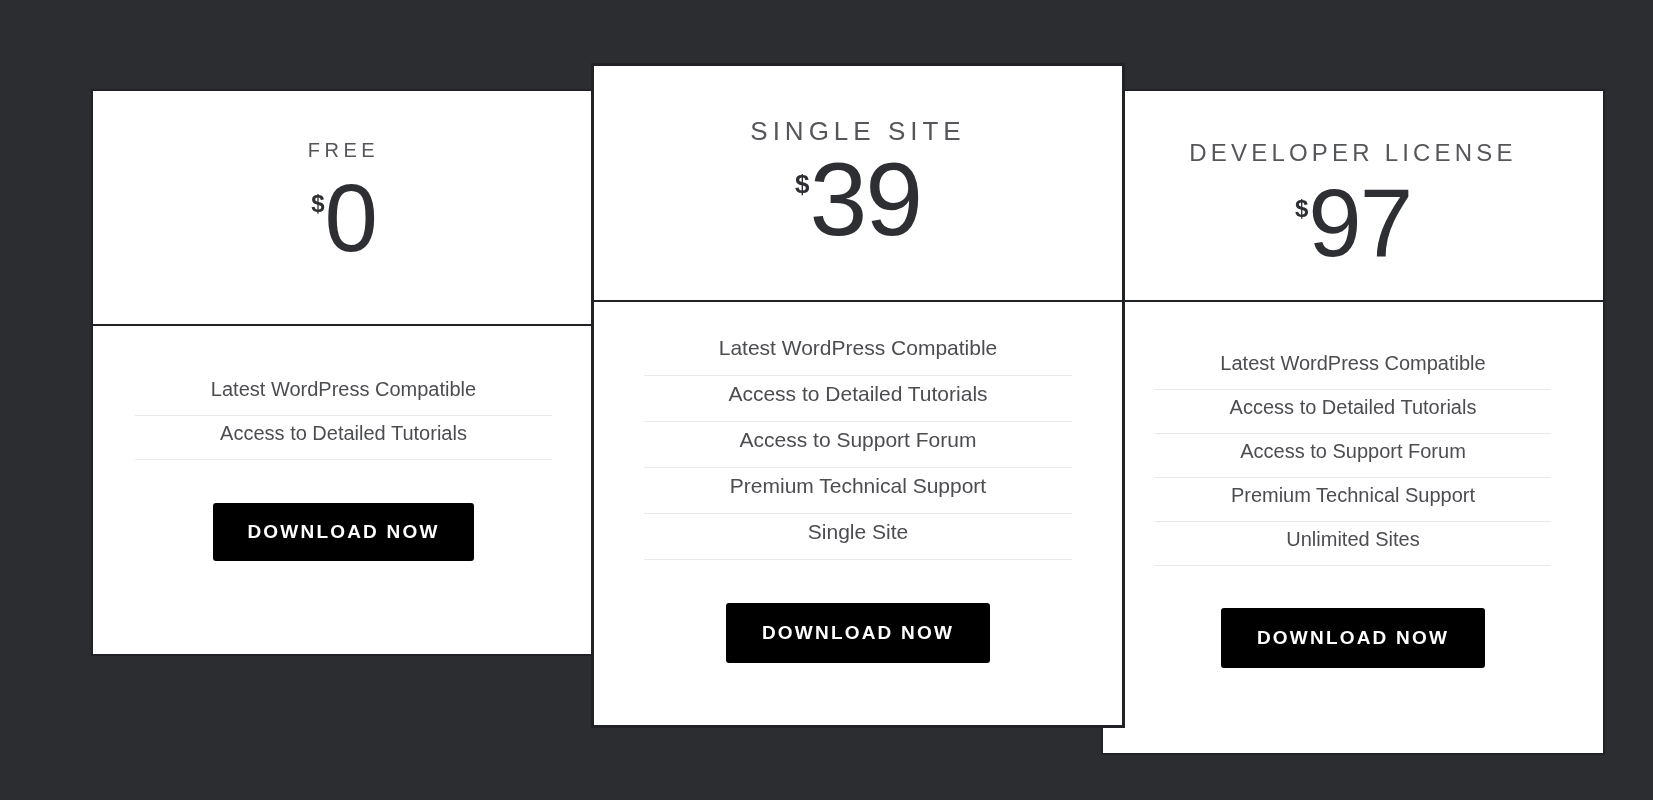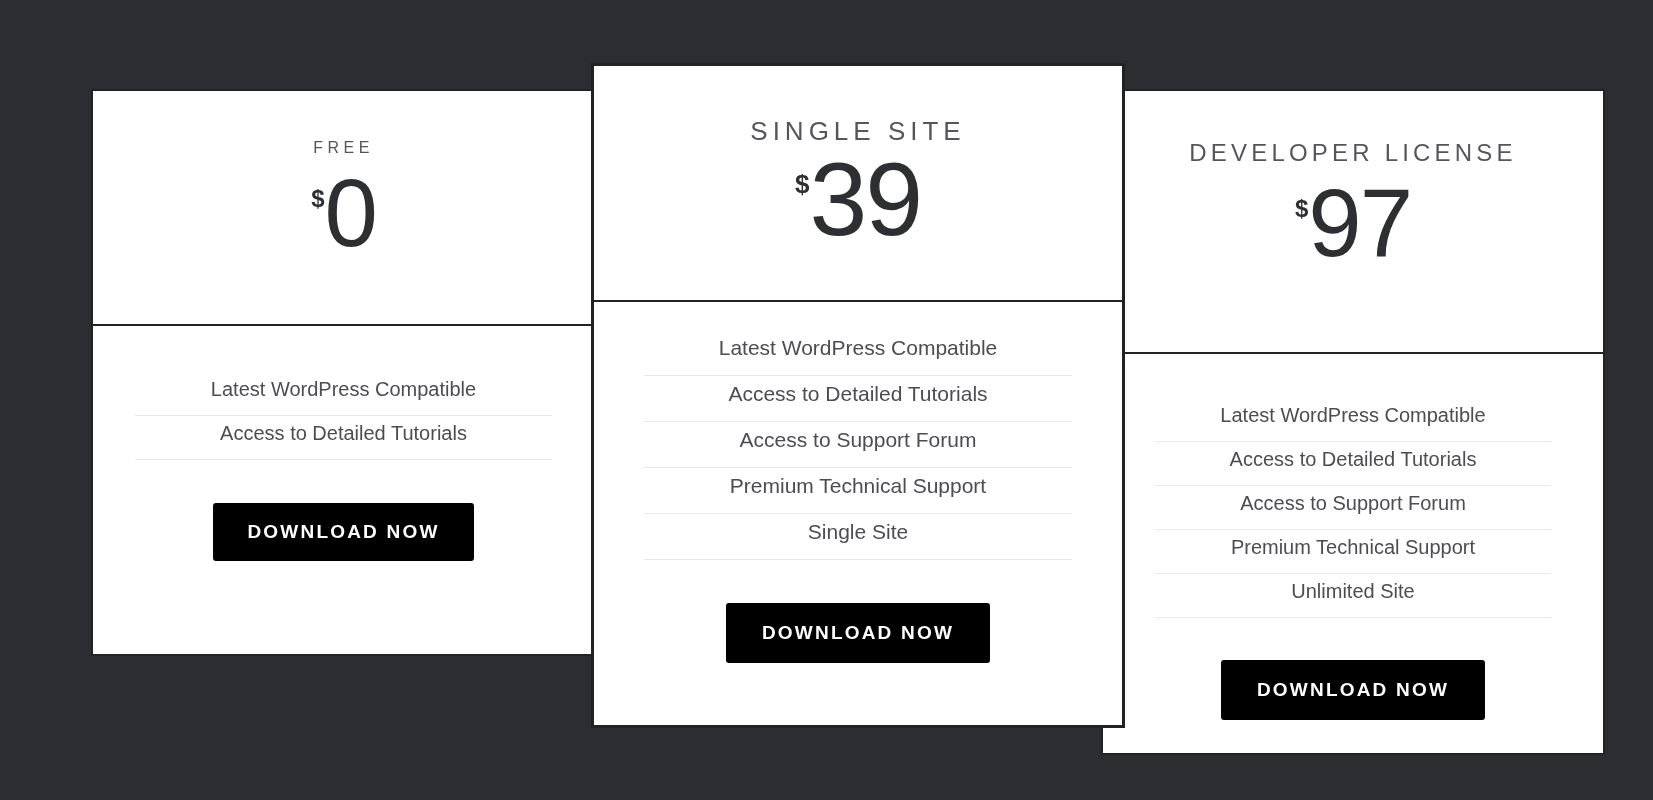--- a/index.html
+++ b/index.html
@@ -61,30 +61,30 @@
 
   
   .plan-header {
     border-bottom: 2px solid #212226;
     text-align: center;
     position: relative;
   }
 
   .card-free .plan-header { height: 235px; }
   .card-single .plan-header { height: 236px; }
-  .card-developer .plan-header { height: 263px; }
+  .card-developer .plan-header { height: 211px; }
 
   .plan-name {
     color: #55565a;
     font-weight: 300;
     text-transform: uppercase;
   }
 
   .card-free .plan-name {
-    font-size: 16px;
+    font-size: 20px;
     letter-spacing: 4.5px;
     padding-top: 48px;
   }
 
   .card-single .plan-name {
     font-size: 26px;
     letter-spacing: 5px;
     padding-top: 50px;
   }
 
@@ -243,19 +243,19 @@
       <div class="plan-price">
         <span class="price-currency">$</span><span class="price-amount">97</span>
       </div>
     </div>
     <div class="plan-body">
       <ul class="feature-list">
         <li class="feature-item">Latest WordPress Compatible</li>
         <li class="feature-item">Access to Detailed Tutorials</li>
         <li class="feature-item">Access to Support Forum</li>
         <li class="feature-item">Premium Technical Support</li>
-        <li class="feature-item">Unlimited Site</li>
+        <li class="feature-item">Unlimited Sites</li>
       </ul>
       <button class="plan-cta">DOWNLOAD NOW</button>
     </div>
   </div>
 
 </div>
 
 </body></html>

